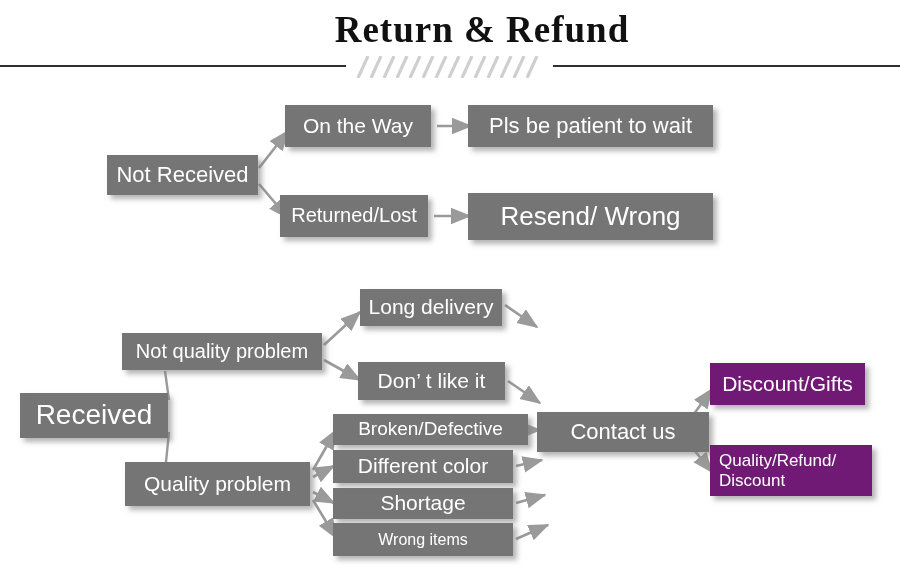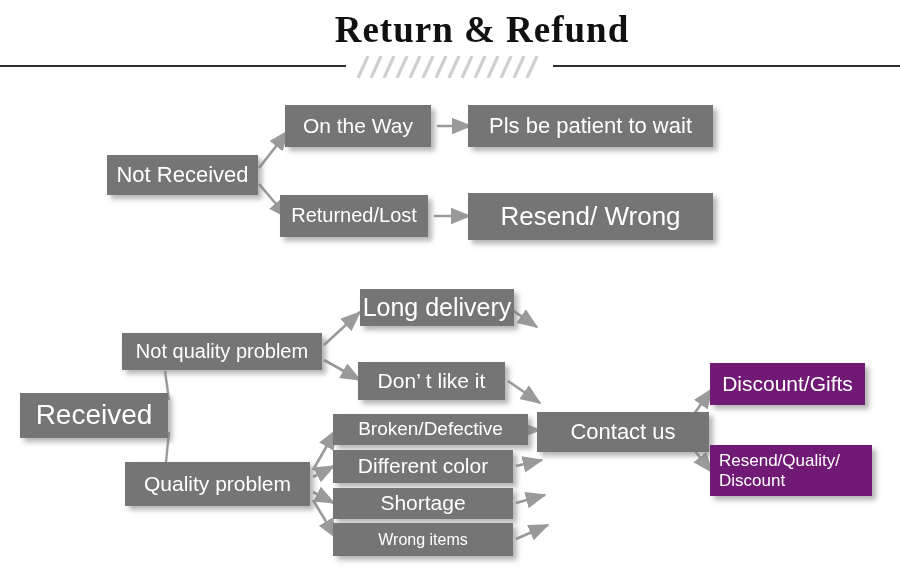--- a/index.html
+++ b/index.html
@@ -184,21 +184,21 @@
   </div>
 
   <div class="node" style="left:122px; top:333px; width:200px; height:37px; font-size:20px;">
     <span>Not quality problem</span>
   </div>
 
   <div class="node" style="left:125px; top:462px; width:185px; height:44px; font-size:21px;">
     <span>Quality problem</span>
   </div>
 
-  <div class="node" style="left:360px; top:289px; width:154px; height:37px; font-size:25px;">
+  <div class="node" style="left:360px; top:289px; width:142px; height:37px; font-size:21px;">
     <span>Long delivery</span>
   </div>
 
   <div class="node" style="left:358px; top:362px; width:147px; height:38px; font-size:21px;">
     <span>Don’  t like it</span>
   </div>
 
   <div class="node" style="left:333px; top:414px; width:195px; height:31px; font-size:19px;">
     <span>Broken/Defective</span>
   </div>
@@ -217,16 +217,16 @@
 
   <div class="node" style="left:537px; top:412px; width:172px; height:40px; font-size:22px;">
     <span>Contact us</span>
   </div>
 
   <div class="node lightgray" style="left:710px; top:363px; width:155px; height:42px; font-size:21px;">
     <span>Discount/Gifts</span>
   </div>
 
   <div class="node lightgray left-align" style="left:710px; top:445px; width:162px; height:51px; font-size:17px;">
-    <span>Resend/Quality/ Discount</span>
+    <span>Quality/Refund/ Discount</span>
   </div>
 
 </div>
 
 </body></html>

